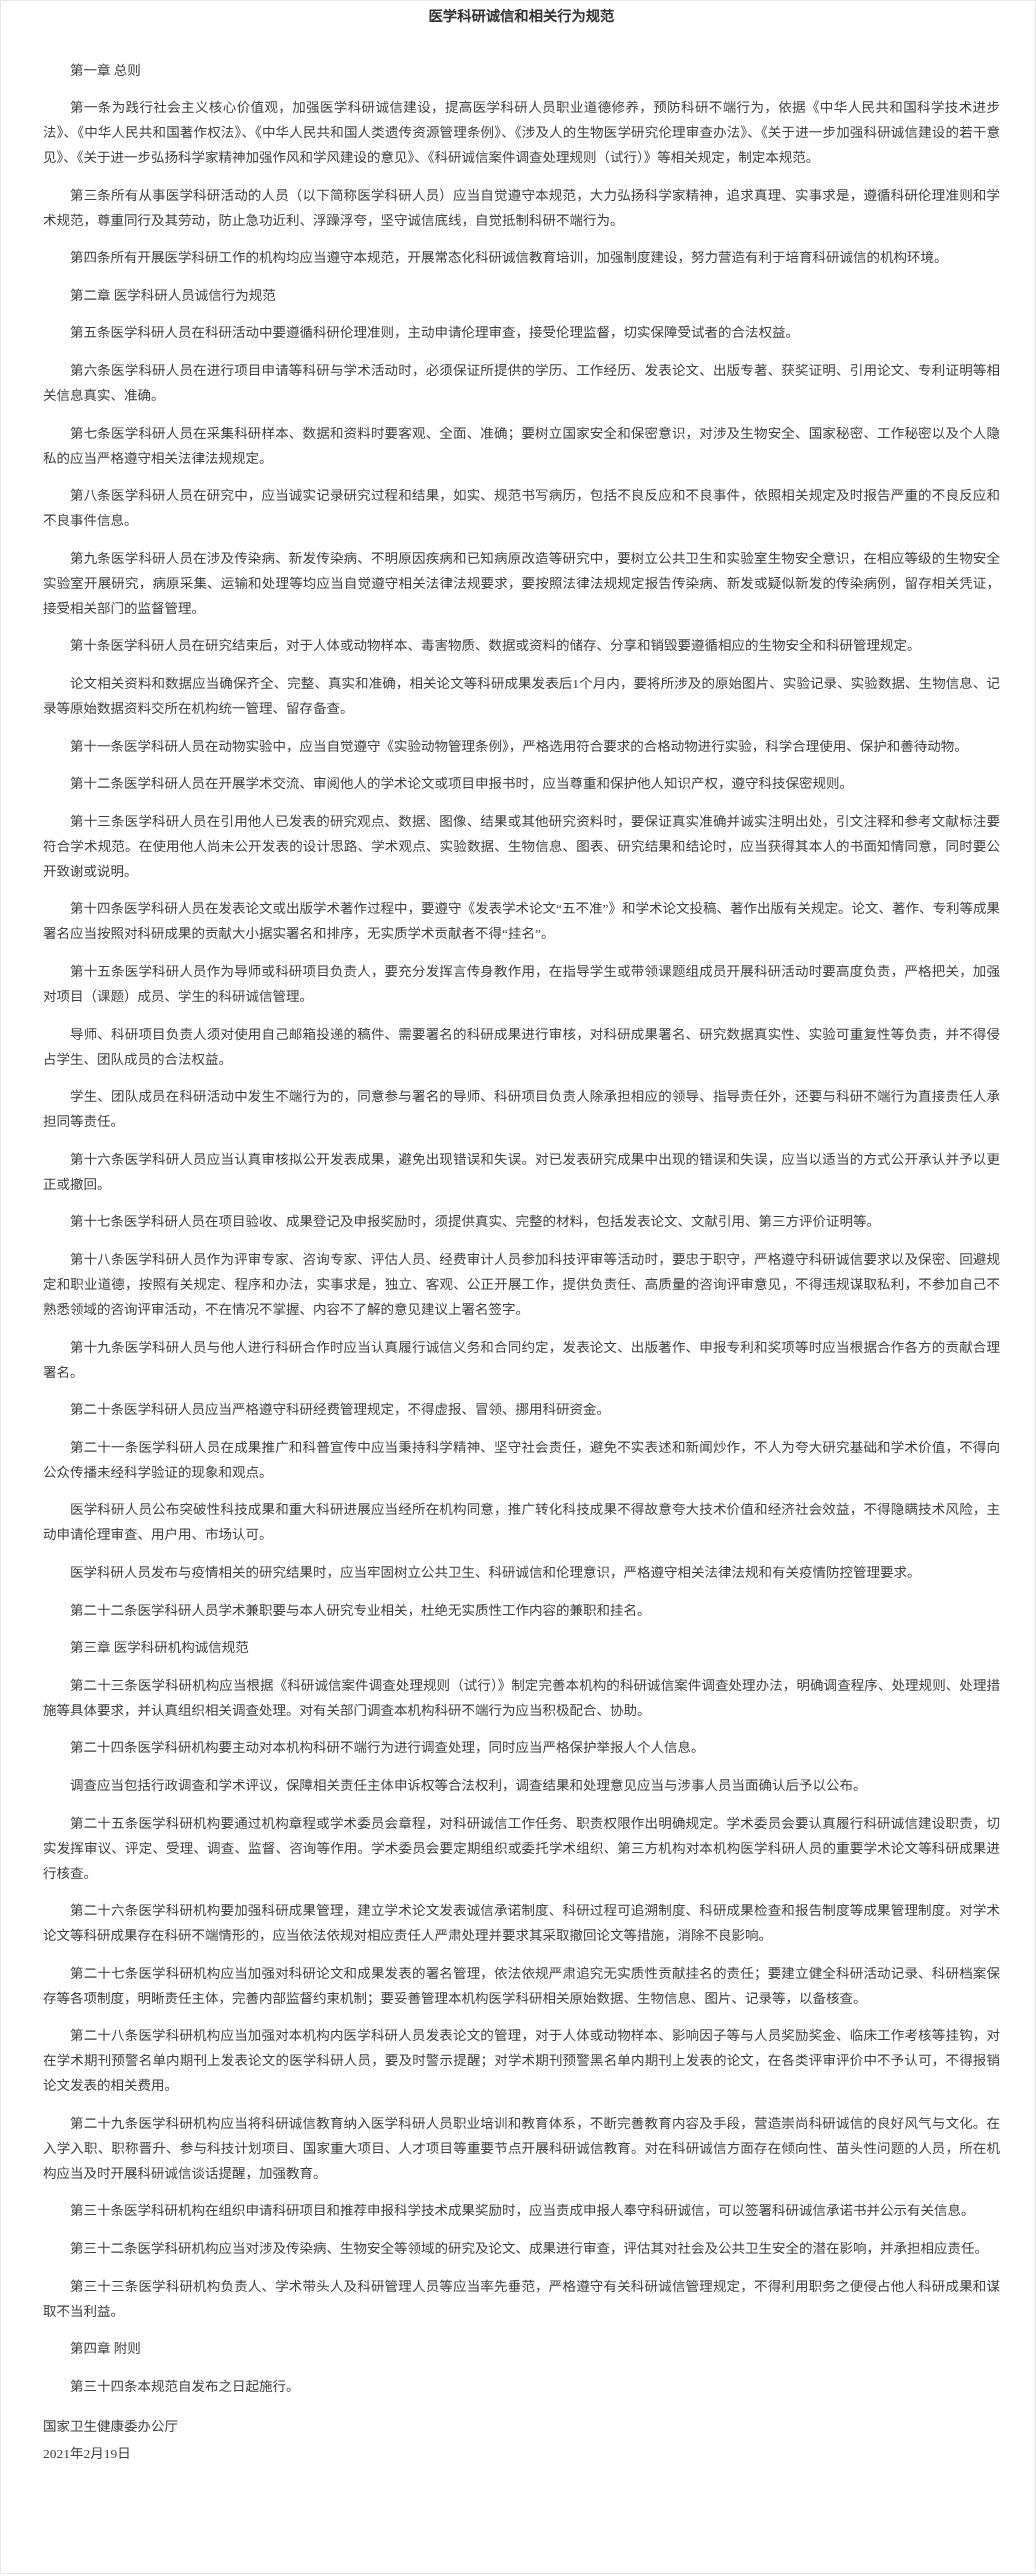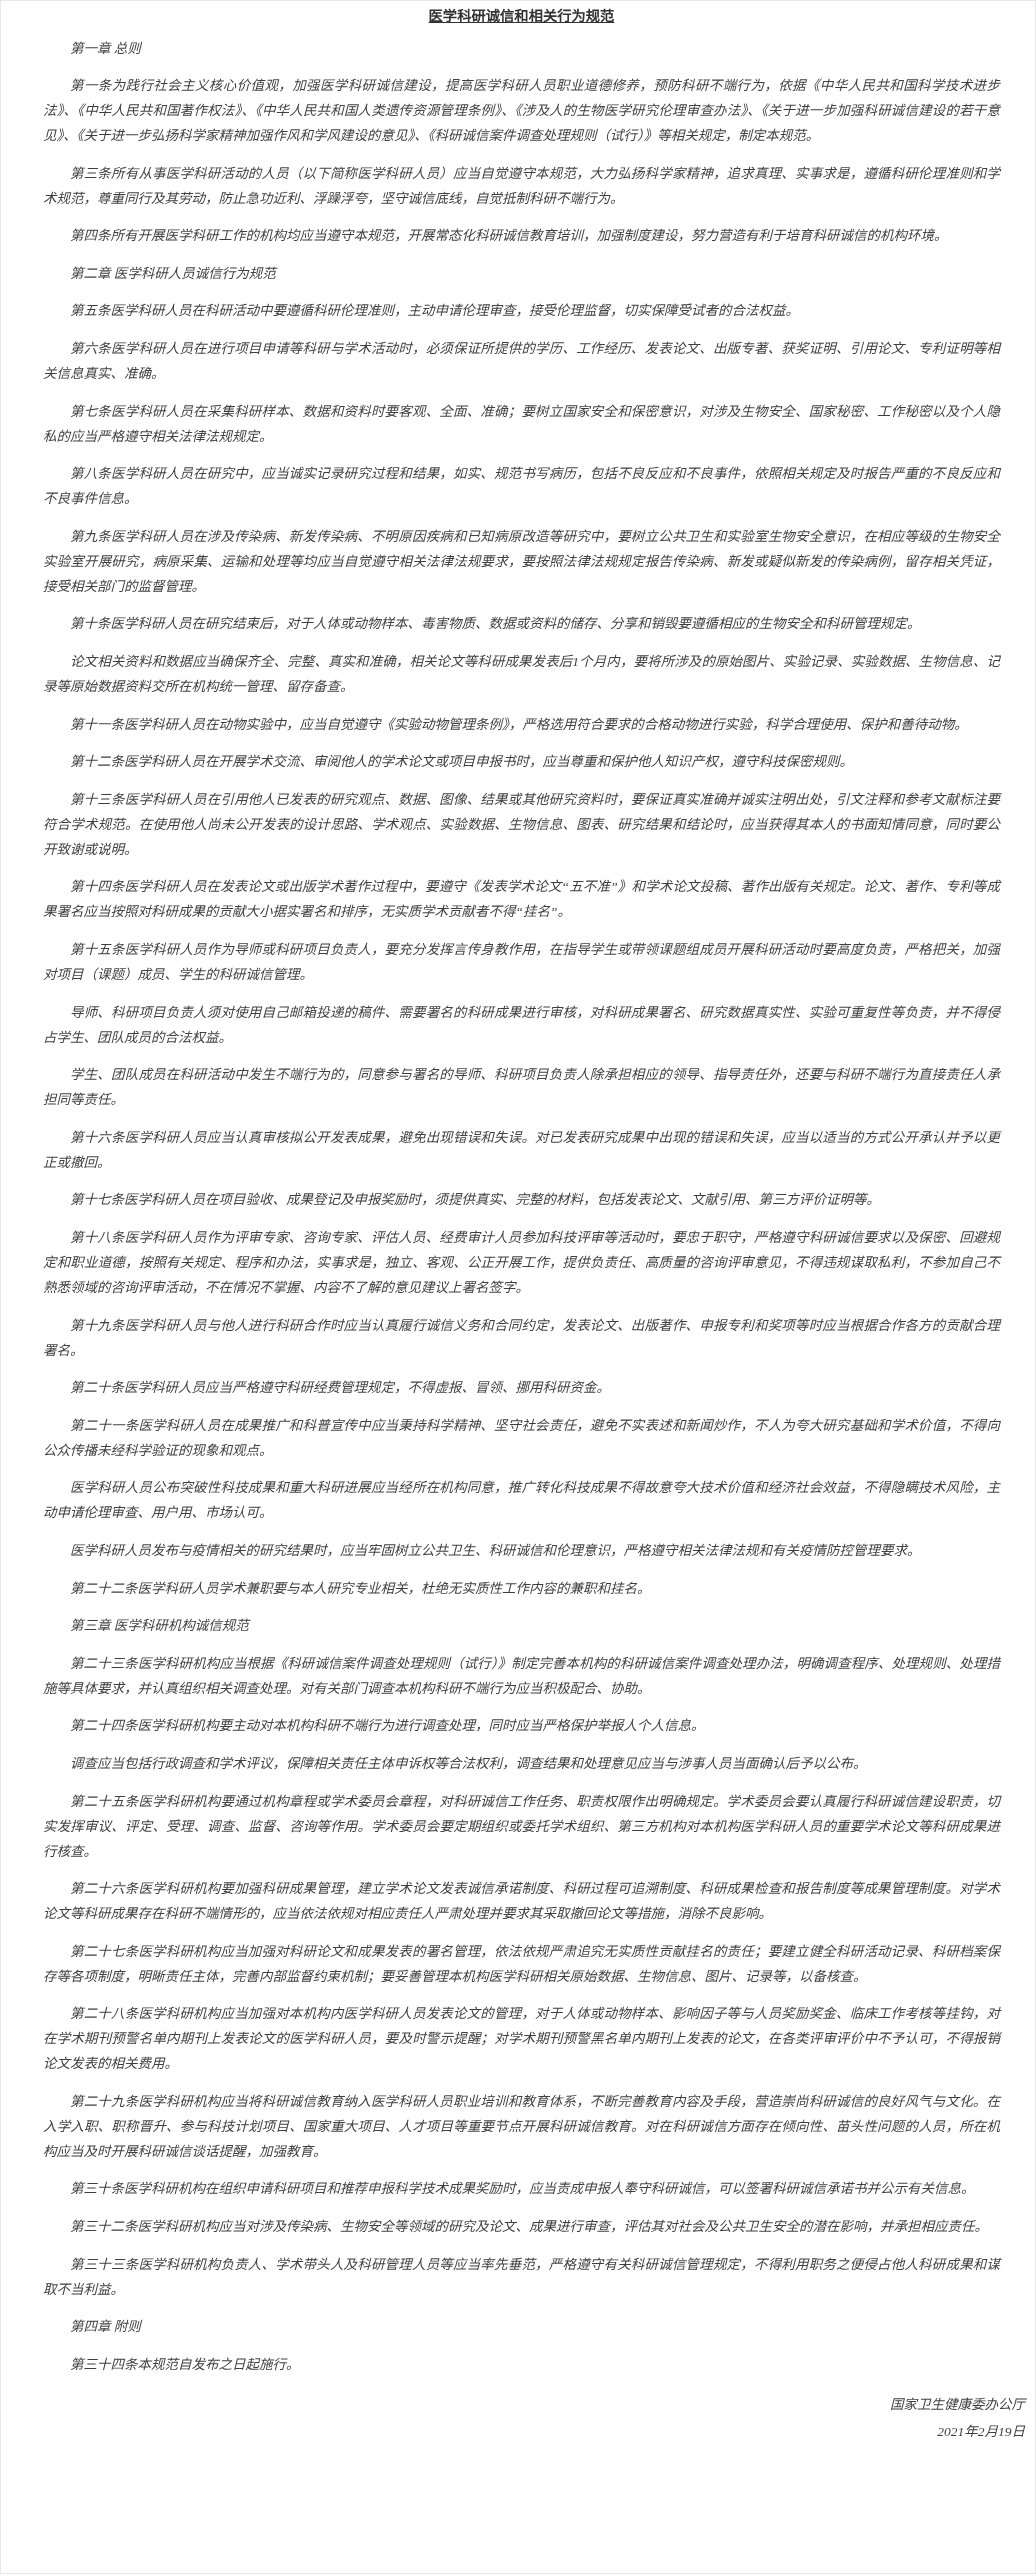--- a/index.html
+++ b/index.html
@@ -20,37 +20,35 @@
     box-sizing: border-box;
     width: 100%;
     padding: 2.5px 35px 20px 42px;
   }
   .doc-title {
     font-size: 14.3px;
     font-weight: bold;
     color: #333333;
     text-align: center;
     line-height: 25px;
-    margin: 0 0 7px 0;
-    text-decoration: underline;
+    margin: 0 0 29px 0;
   }
   p {
     font-size: 13.5px;
     line-height: 25px;
     margin: 0 0 12.6px 0;
     text-indent: 2em;
     text-align: justify;
     word-break: break-all;
-    font-style: italic;
   }
   p.chapter {
     text-align: left;
   }
   p.signature, p.date {
-    text-align: right;
+    text-align: left;
     text-indent: 0;
     margin-right: -25px;
     word-break: normal;
   }
   p.signature {
     margin-top: 15px;
     margin-bottom: 2.5px;
   }
   p.date {
     margin-bottom: 0;

